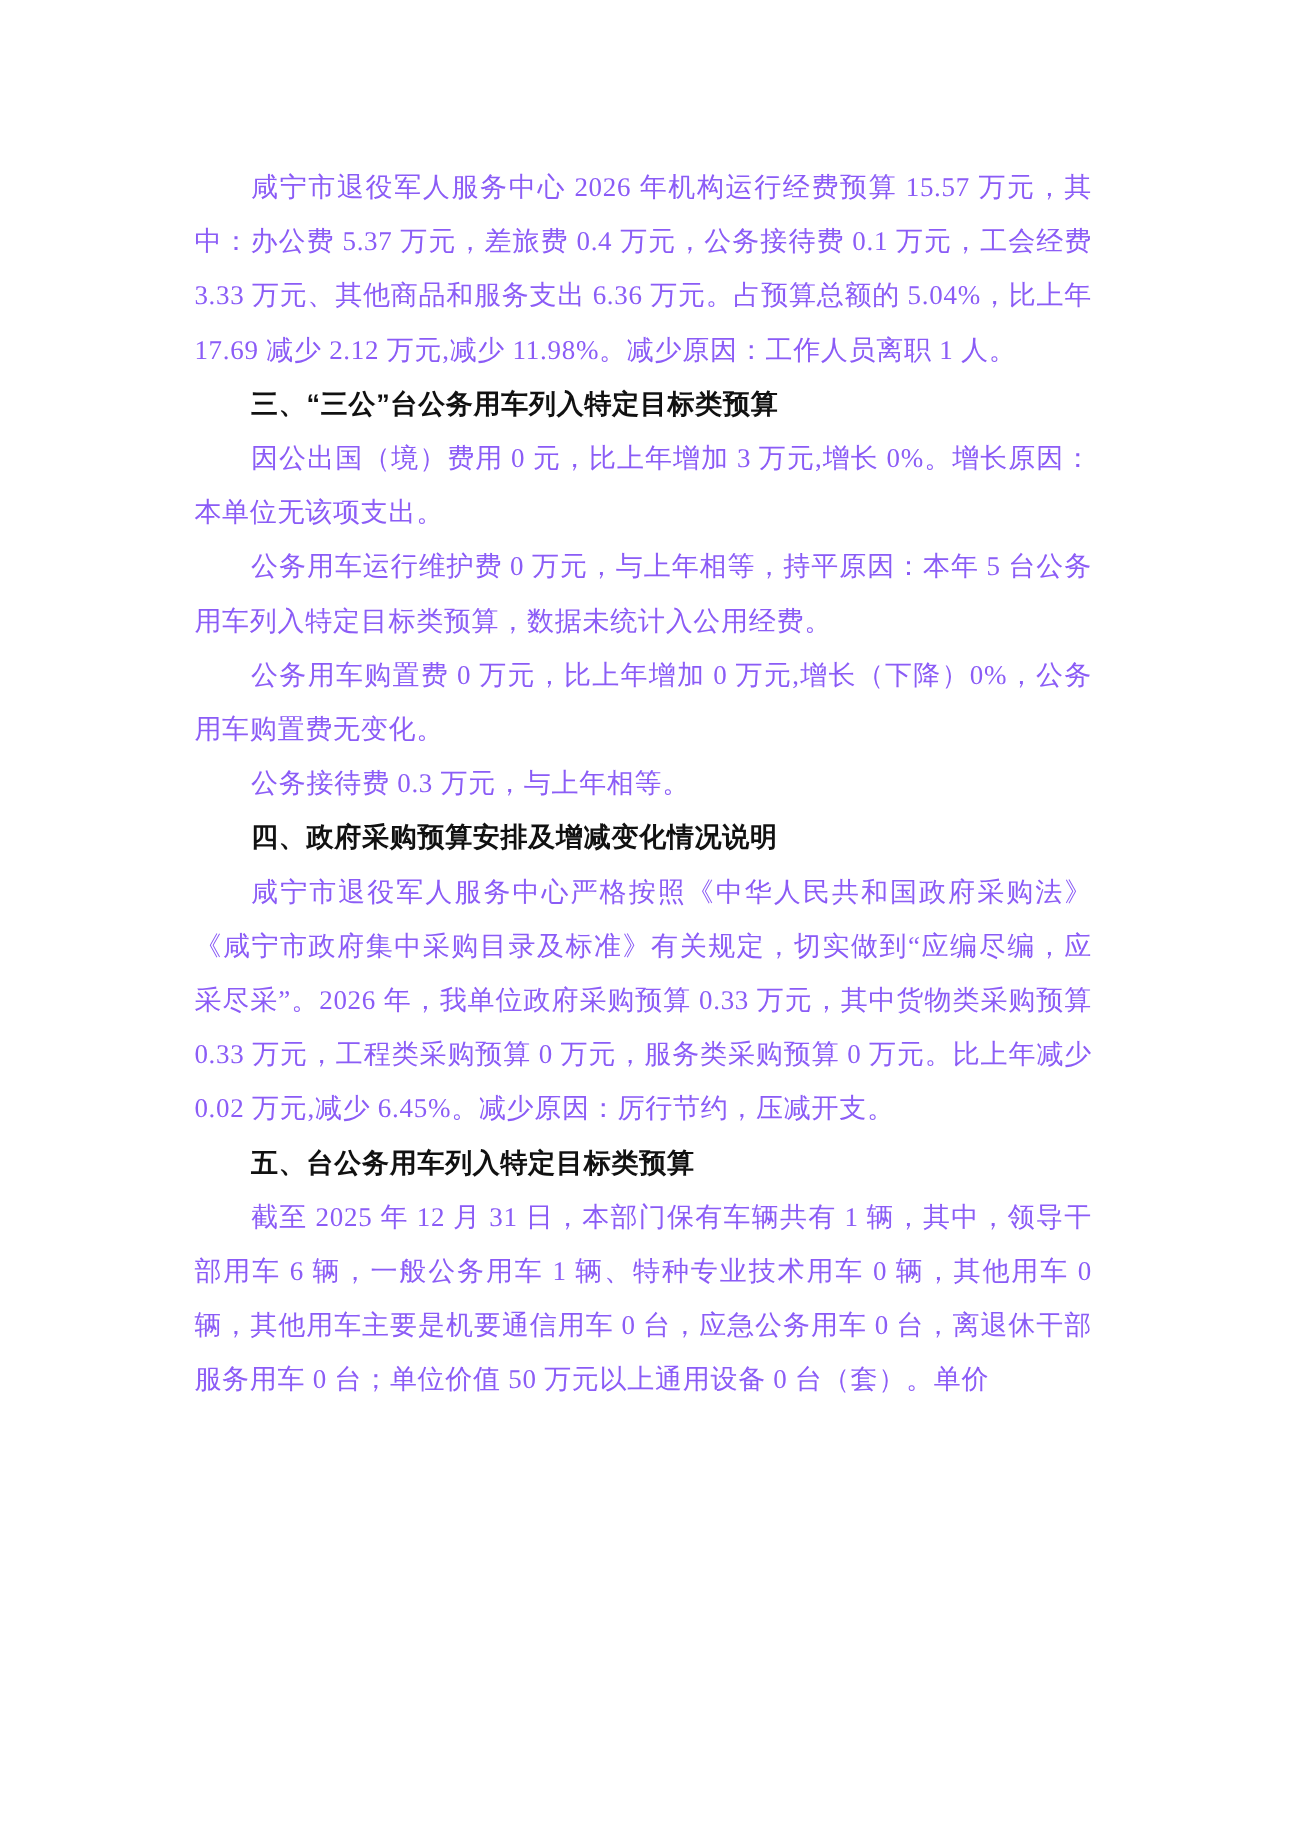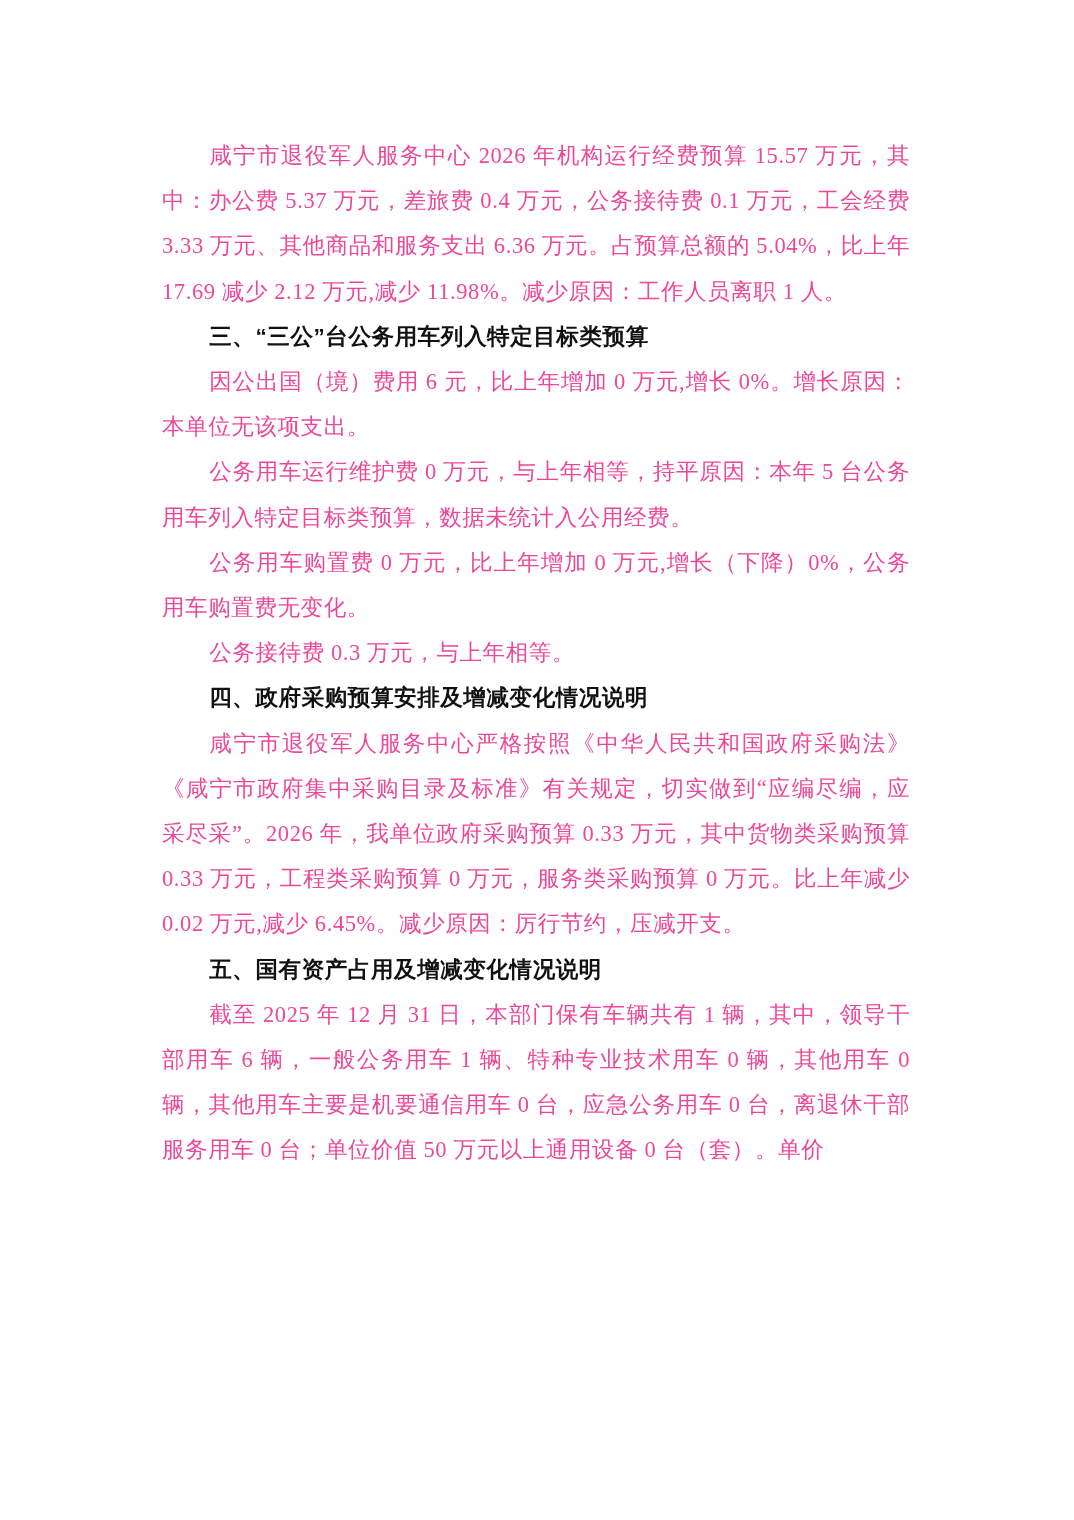--- a/index.html
+++ b/index.html
@@ -25,42 +25,42 @@
     width: 748px;
   }
   .para {
     font-family: "Liberation Serif", "DejaVu Serif", serif;
     font-size: 22.5px;
     line-height: 45.2px;
     letter-spacing: 0.6px;
     text-align: justify;
     text-indent: 2.1em;
     margin: 0;
-    color: #ec4899;
+    color: #8b5cf6;
   }
   .heading {
     font-family: "Liberation Sans", "DejaVu Sans", sans-serif;
     font-weight: 700;
     font-size: 22.5px;
     line-height: 45.2px;
     letter-spacing: 0.6px;
     text-indent: 2.1em;
     margin: 0;
     color: #111111;
   }
 </style>
 </head>
 <body>
 
 <div class="page">
   <div class="doc-body">
     <p class="para">咸宁市退役军人服务中心 2026 年机构运行经费预算 15.57 万元，其中：办公费 5.37 万元，差旅费 0.4 万元，公务接待费 0.1 万元，工会经费 3.33 万元、其他商品和服务支出 6.36 万元。占预算总额的 5.04%，比上年 17.69 减少 2.12 万元,减少 11.98%。减少原因：工作人员离职 1 人。</p>
     <p class="heading">三、“三公”台公务用车列入特定目标类预算</p>
-    <p class="para">因公出国（境）费用 6 元，比上年增加 0 万元,增长 0%。增长原因：本单位无该项支出。</p>
+    <p class="para">因公出国（境）费用 0 元，比上年增加 3 万元,增长 0%。增长原因：本单位无该项支出。</p>
     <p class="para">公务用车运行维护费 0 万元，与上年相等，持平原因：本年 5 台公务用车列入特定目标类预算，数据未统计入公用经费。</p>
     <p class="para">公务用车购置费 0 万元，比上年增加 0 万元,增长（下降）0%，公务用车购置费无变化。</p>
     <p class="para">公务接待费 0.3 万元，与上年相等。</p>
     <p class="heading">四、政府采购预算安排及增减变化情况说明</p>
     <p class="para">咸宁市退役军人服务中心严格按照《中华人民共和国政府采购法》《咸宁市政府集中采购目录及标准》有关规定，切实做到“应编尽编，应采尽采”。2026 年，我单位政府采购预算 0.33 万元，其中货物类采购预算 0.33 万元，工程类采购预算 0 万元，服务类采购预算 0 万元。比上年减少 0.02 万元,减少 6.45%。减少原因：厉行节约，压减开支。</p>
-    <p class="heading">五、国有资产占用及增减变化情况说明</p>
+    <p class="heading">五、台公务用车列入特定目标类预算</p>
     <p class="para">截至 2025 年 12 月 31 日，本部门保有车辆共有 1 辆，其中，领导干部用车 6 辆，一般公务用车 1 辆、特种专业技术用车 0 辆，其他用车 0 辆，其他用车主要是机要通信用车 0 台，应急公务用车 0 台，离退休干部服务用车 0 台；单位价值 50 万元以上通用设备 0 台（套）。单价</p>
   </div>
 </div>
 
 </body></html>

